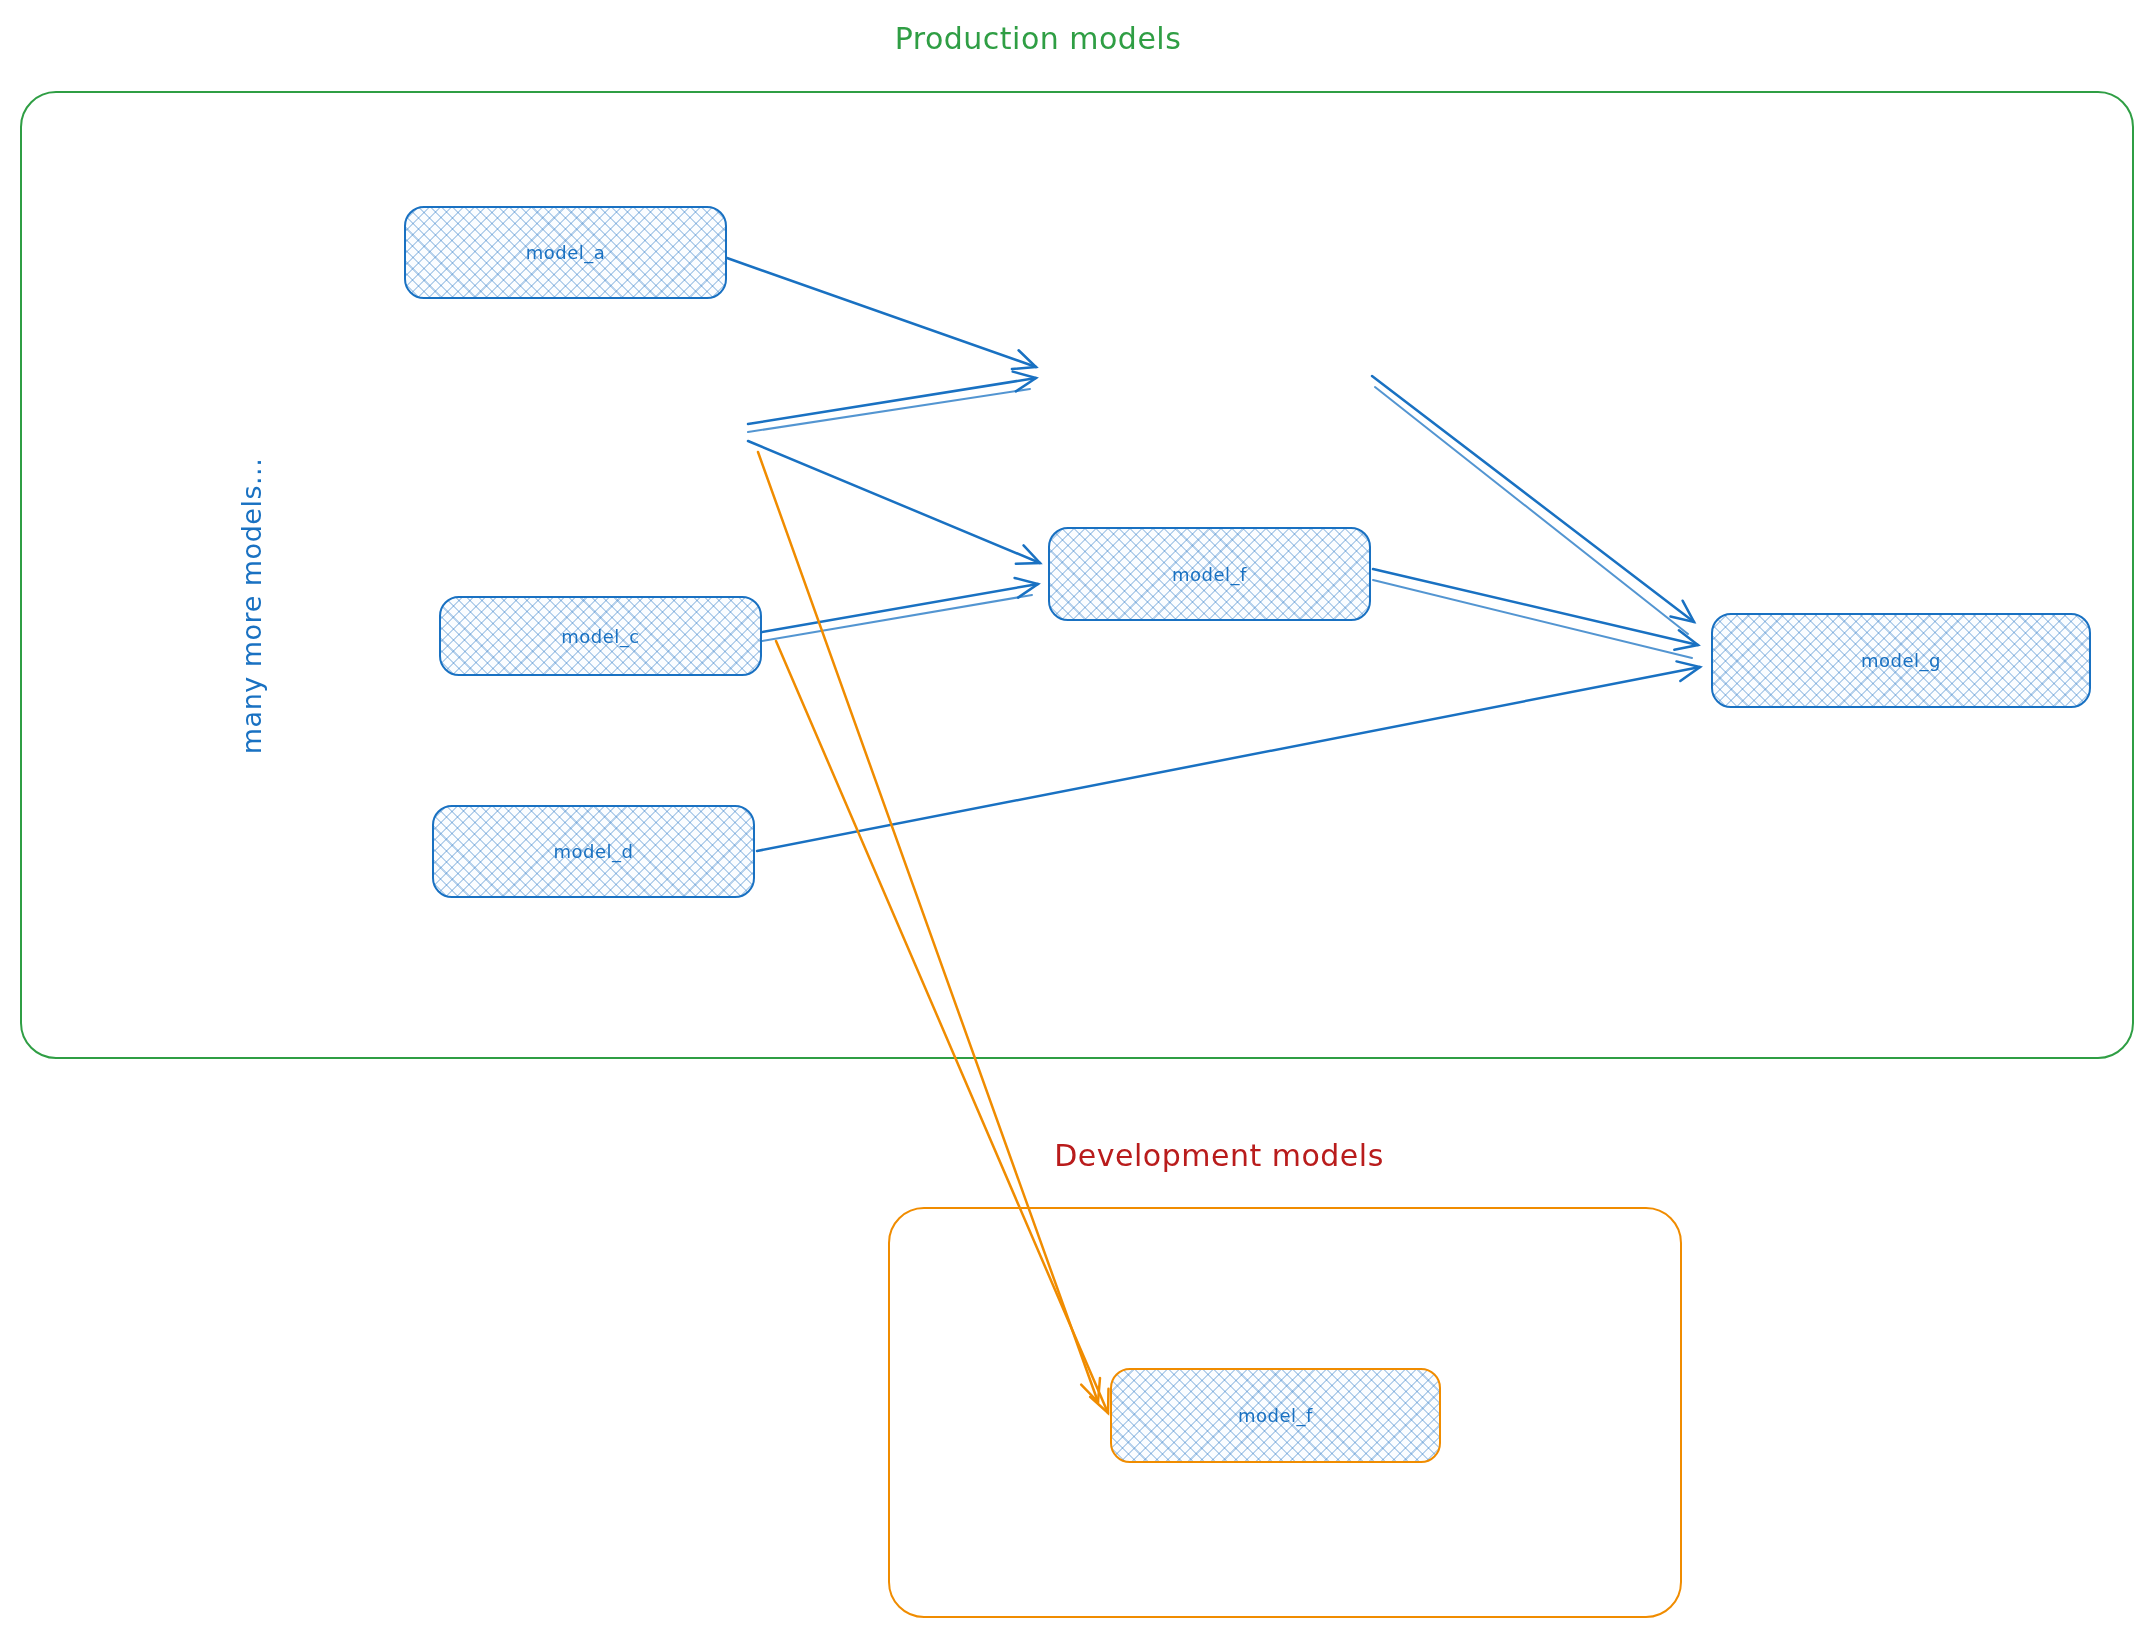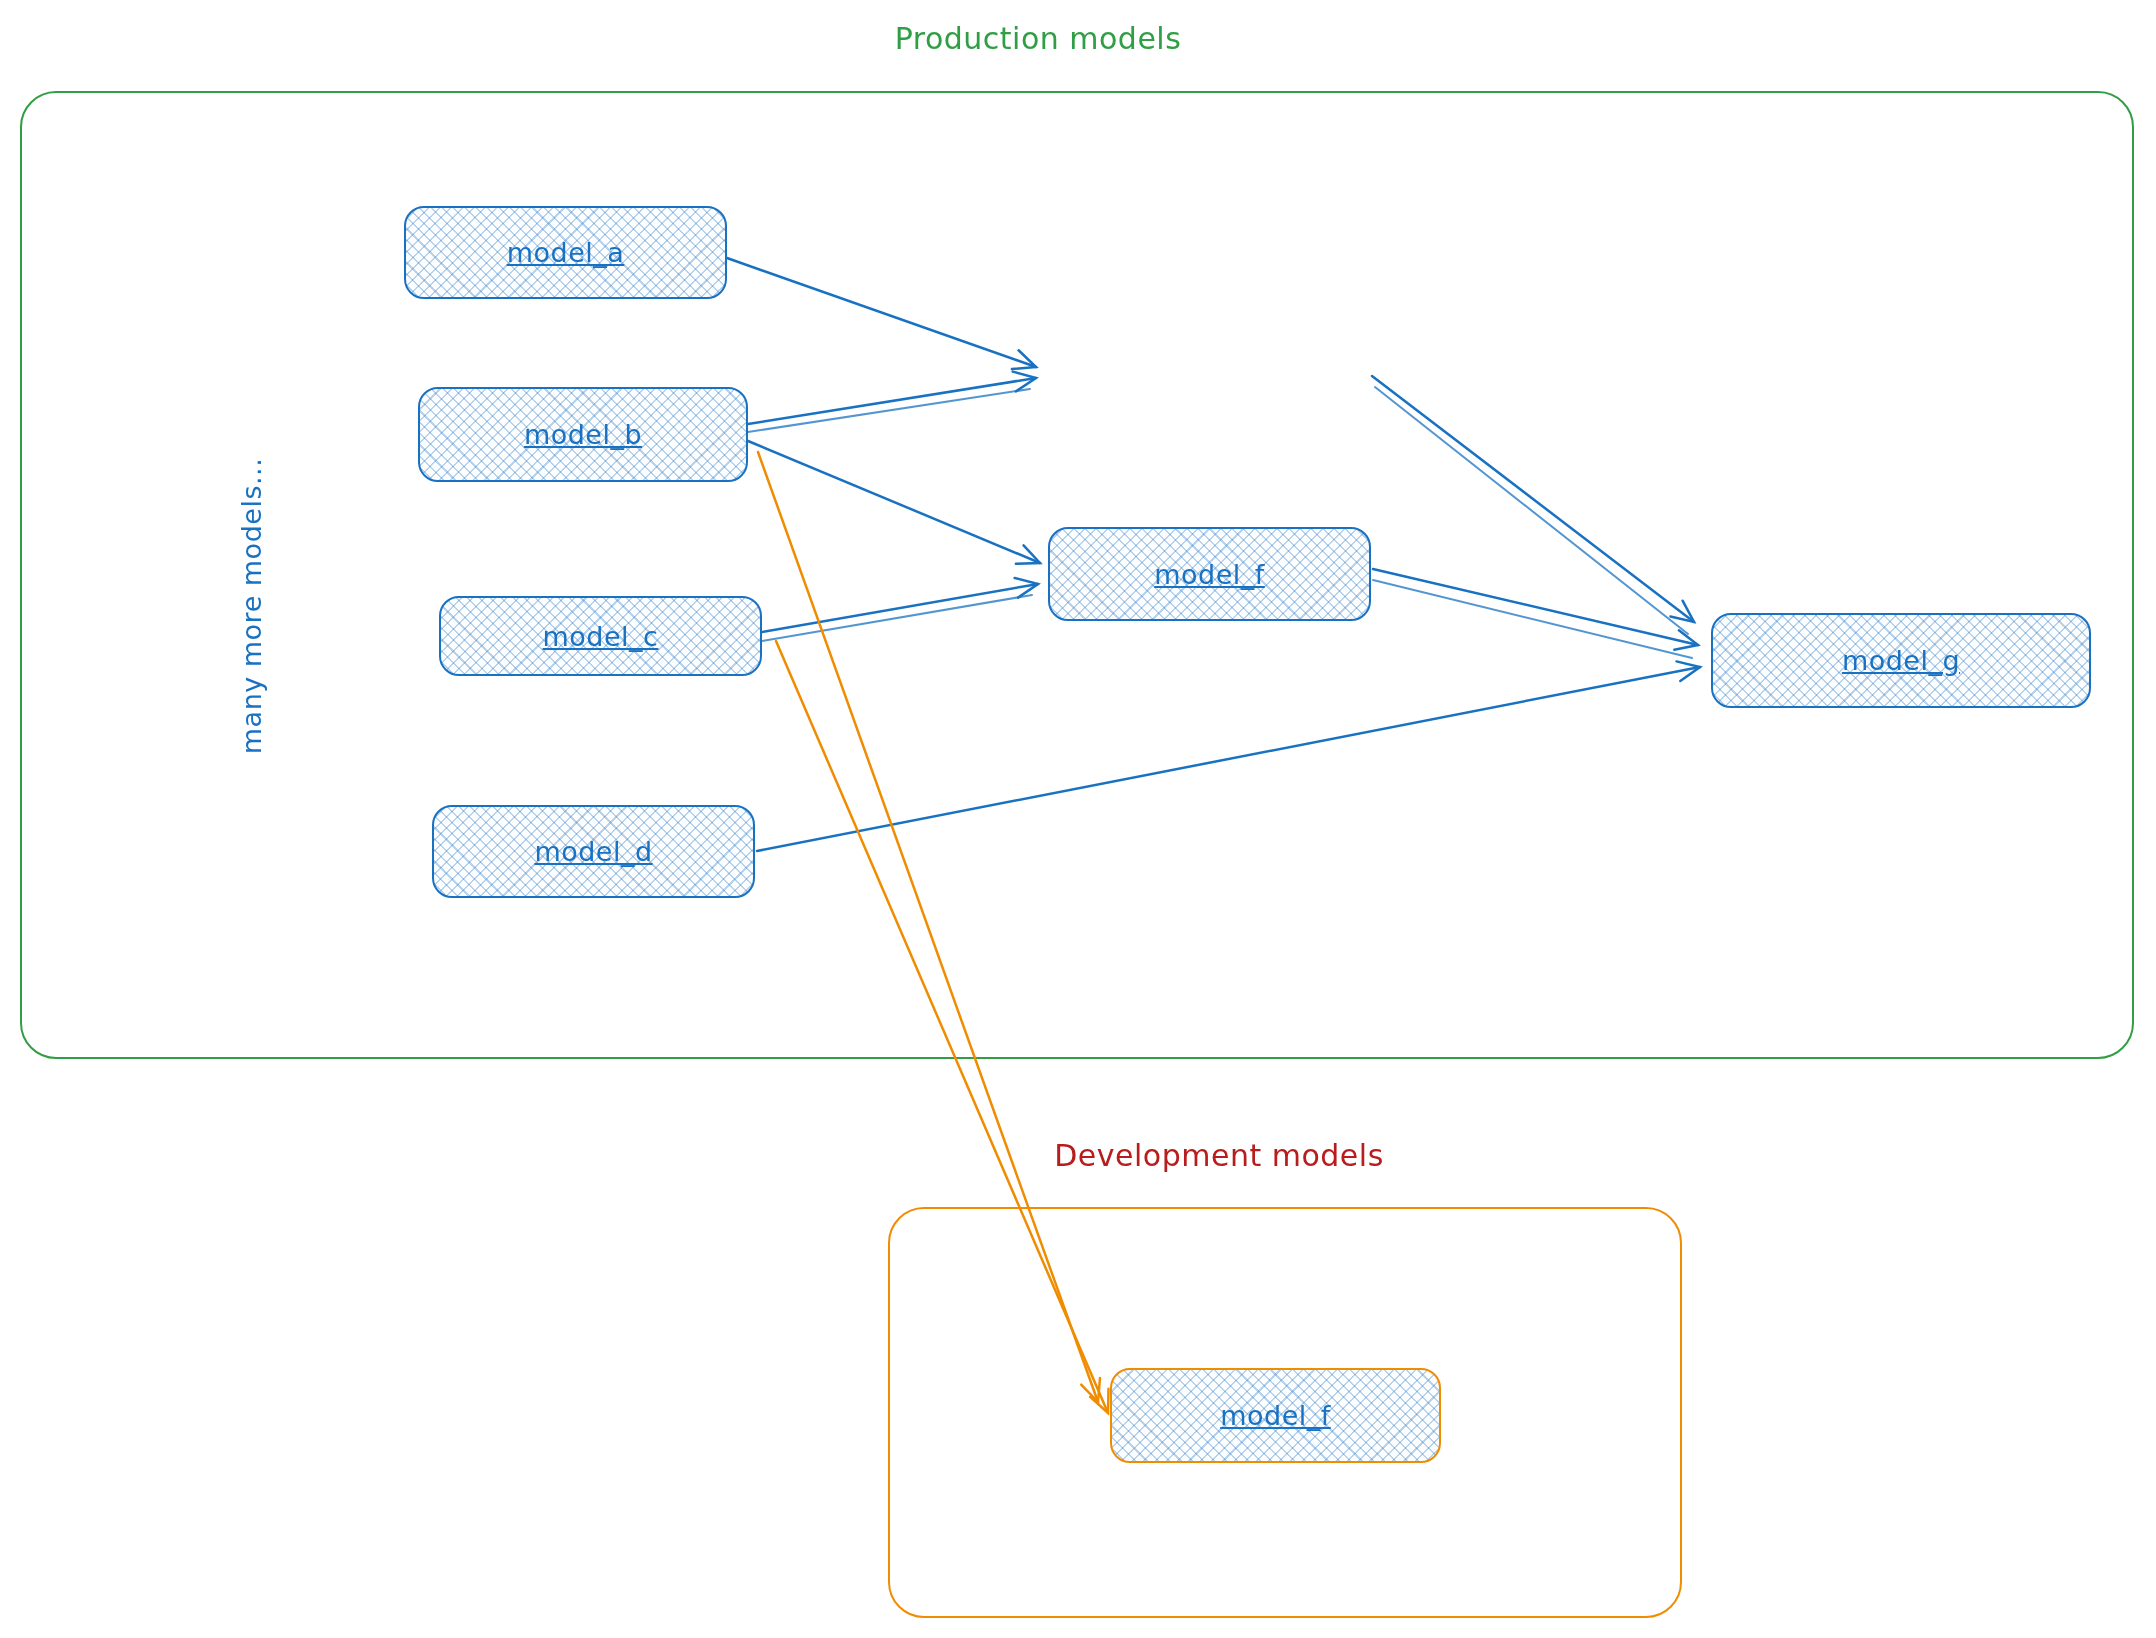--- a/index.html
+++ b/index.html
@@ -55,28 +55,27 @@
 
   
   .node {
     position: absolute;
     border: 2.5px solid #1971c2;
     border-radius: 20px;
     color: #1971c2;
     display: flex;
     align-items: center;
     justify-content: center;
-    font-size: 27px;
+    font-size: 18px;
     letter-spacing: 0.5px;
     z-index: 10;
     background-color: #fbfdff;
     background-image:
       repeating-linear-gradient(45deg,  rgba(31,113,194,0.30) 0px, rgba(31,113,194,0.30) 1.5px, transparent 1.5px, transparent 8px),
       repeating-linear-gradient(-45deg, rgba(31,113,194,0.30) 0px, rgba(31,113,194,0.30) 1.5px, transparent 1.5px, transparent 8px);
-    text-decoration: underline;
   }
   .n-a    { left: 404px;  top: 206px;  width: 323px; height: 93px; }
   .n-b    { left: 418px;  top: 387px;  width: 330px; height: 95px; }
   .n-c    { left: 439px;  top: 596px;  width: 323px; height: 80px; }
   .n-d    { left: 432px;  top: 805px;  width: 323px; height: 93px; }
   .n-e    { left: 1045px; top: 327px;  width: 325px; height: 95px; }
   .n-f    { left: 1048px; top: 527px;  width: 323px; height: 94px; }
   .n-g    { left: 1711px; top: 613px;  width: 380px; height: 95px; }
   .n-fdev { left: 1110px; top: 1368px; width: 331px; height: 95px; border-color: #f08c00; }
 
@@ -134,23 +133,20 @@
     <path class="edge-blue" d="M1373 569 L1698 645" marker-end="url(#ah-blue)"></path>
     <path class="edge-blue sketch" d="M1373 580 L1692 658"></path>
 
     <path class="edge-orange" d="M758 452 L1098 1402" marker-end="url(#ah-orange)"></path>
     <path class="edge-orange" d="M776 641 L1108 1413" marker-end="url(#ah-orange)"></path>
   </svg>
 
   <div class="node n-a">
     <span>model_a</span>
   </div>
-  <div class="node n-b">
-    <span>model_b</span>
-  </div>
   <div class="node n-c">
     <span>model_c</span>
   </div>
   <div class="node n-d">
     <span>model_d</span>
   </div>
   <div class="node n-f">
     <span>model_f</span>
   </div>
   <div class="node n-g">

